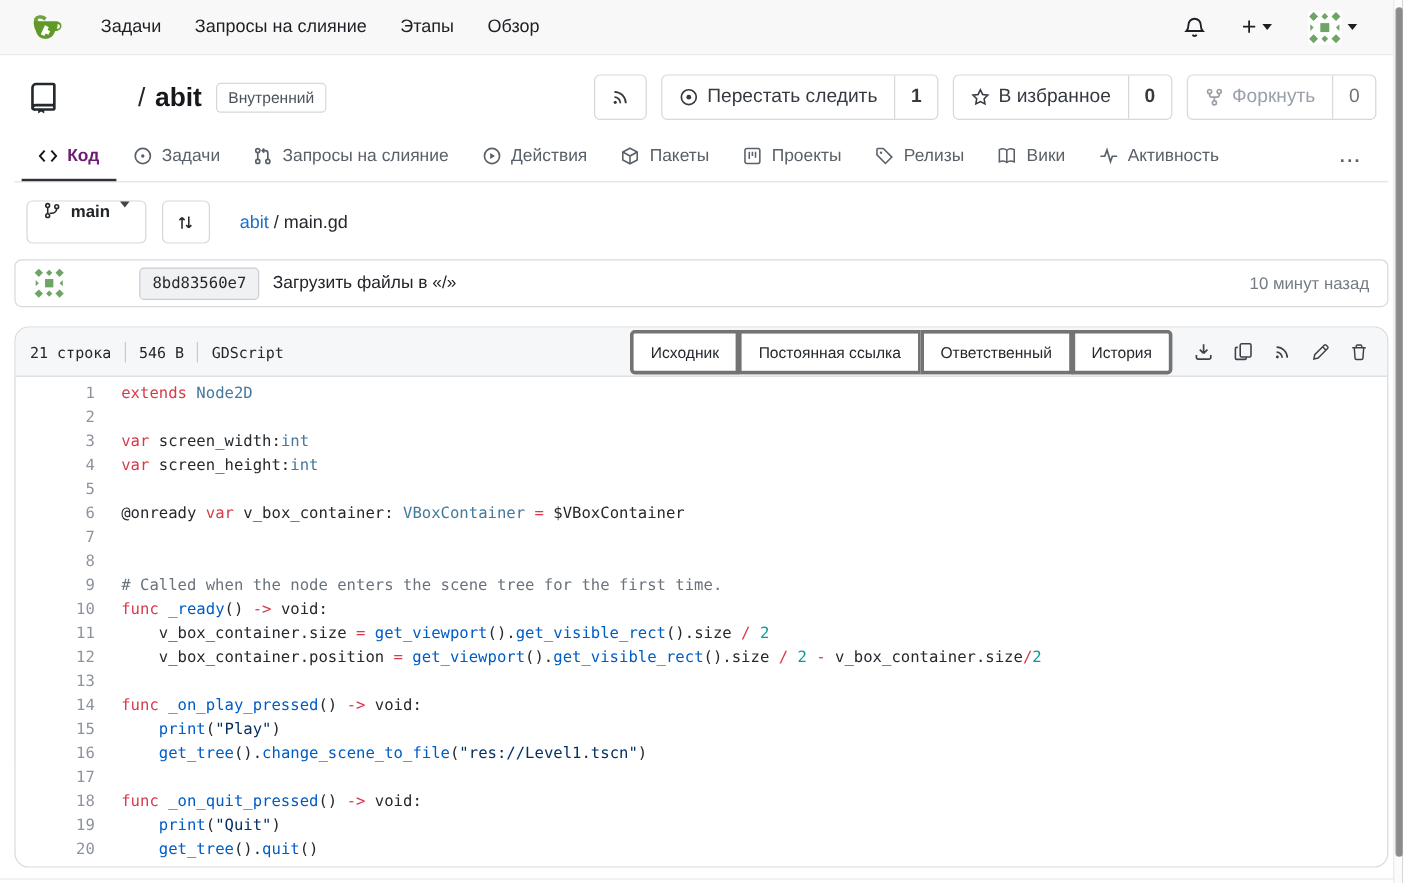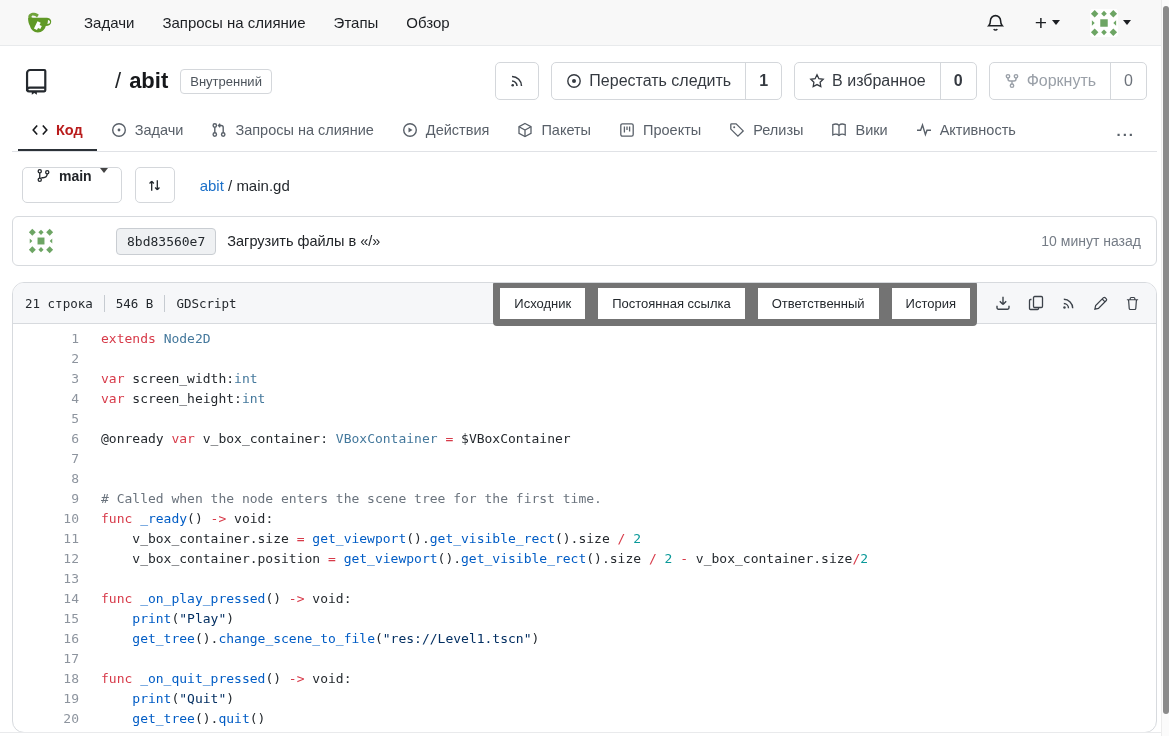--- a/index.html
+++ b/index.html
@@ -37,56 +37,56 @@
   .btn .cnt-part { border-left:1px solid #d4d7db; padding:0 13px; align-self:stretch;
     display:flex; align-items:center; font-weight:600; color:#353a41; }
   .btn.icon-only { width:44px; justify-content:center; }
   .btn.disabled { color:#9aa0a8; cursor:default; }
   .btn.disabled .cnt-part { color:#6d737b; font-weight:400; }
 
   
   .tabs { display:flex; align-items:stretch; border-bottom:1px solid #e0e2e6; padding:0 6px; height:42px; }
   .tab { display:flex; align-items:center; gap:8px; padding:0 14px; font-size:14.5px;
     color:#596069; cursor:pointer; border-bottom:2px solid transparent; }
-  .tab.active { color:#b91c1c; font-weight:700; border-bottom-color:#2c3238; }
+  .tab.active { color:#701a75; font-weight:700; border-bottom-color:#2c3238; }
   .tab svg { flex-shrink:0; }
   .tab-more { margin-left:auto; display:flex; align-items:center; padding:0 16px;
     color:#596069; font-weight:700; letter-spacing:2px; font-size:15px; cursor:pointer; }
 
   
   .branch-row { display:flex; align-items:center; gap:13px; margin:15px 10px 13px; }
   .branch-btn { height:36px; display:flex; gap:8px; padding:0 13px;
     background:#fff; border:1px solid #d4d7db; border-radius:5px; cursor:pointer; }
   .branch-btn .bname { font-size:14px; font-weight:700; color:#212428; }
   .branch-btn .caret { border-top-color:#444; }
   .compare-btn { width:40px; height:36px; display:flex; align-items:center; justify-content:center;
     background:#fff; border:1px solid #d4d7db; border-radius:5px; cursor:pointer; color:#24292e; }
   .breadcrumb { font-size:15px; margin-left:12px; }
   .crumb-repo { color:#1b70c9; cursor:pointer; }
   .crumb-rest { color:#24292e; }
 
   
   .commit-box { border:1px solid #d7dade; border-radius:6px; margin:0 0 16px;
-    height:50px; display:flex; align-items:center; padding:0 15px; background:#fff; }
+    height:40px; display:flex; align-items:center; padding:0 15px; background:#fff; }
   .commit-avatar { width:26px; height:26px; border-radius:3px; overflow:hidden; }
   .commit-hash { margin-left:62px; font-family:"DejaVu Sans Mono","Liberation Mono",monospace;
     font-size:13px; color:#24292e; background:#eff1f3; border:1px solid #c9cdd2;
     border-radius:4px; padding:5px 10px; cursor:pointer; }
   .commit-msg { margin-left:11px; font-size:14.5px; color:#212428; cursor:pointer; }
   .commit-time { margin-left:auto; font-size:14px; color:#757c86; }
 
   
   .file-box { border:1px solid #d7dade; border-radius:12px; overflow:hidden; background:#fff; }
   .file-header { height:41px; background:#f6f7f9; border-bottom:1px solid #d7dade;
     display:flex; align-items:center; padding:0 12px; }
   .file-meta { display:flex; align-items:center; font-family:"DejaVu Sans Mono","Liberation Mono",monospace;
     font-size:12.5px; color:#24292e; }
   .meta-sep { width:1px; height:17px; background:#c6cbd1; margin:0 11px; }
   .view-group { margin-left:auto; display:flex; }
-  .vbtn { font-size:13px; padding:8px 14px; background:#fff; border:7px solid #737373;
+  .vbtn { font-size:13px; padding:8px 14px; background:#fff; border:3px solid #737373;
     color:#24292e; margin-left:-1px; cursor:pointer; font-family:inherit; }
   .vbtn:first-child { border-radius:4px 0 0 4px; margin-left:0; }
   .vbtn:last-child { border-radius:0 4px 4px 0; }
   .file-icons { display:flex; align-items:center; gap:17px; margin-left:18px; padding-right:4px; color:#3c424a; }
   .fico { cursor:pointer; display:flex; }
 
   
   .code { padding:5px 0 3px; font-family:"DejaVu Sans Mono","Liberation Mono",monospace;
     font-size:13px; line-height:20px; }
   .crow { display:flex; }

